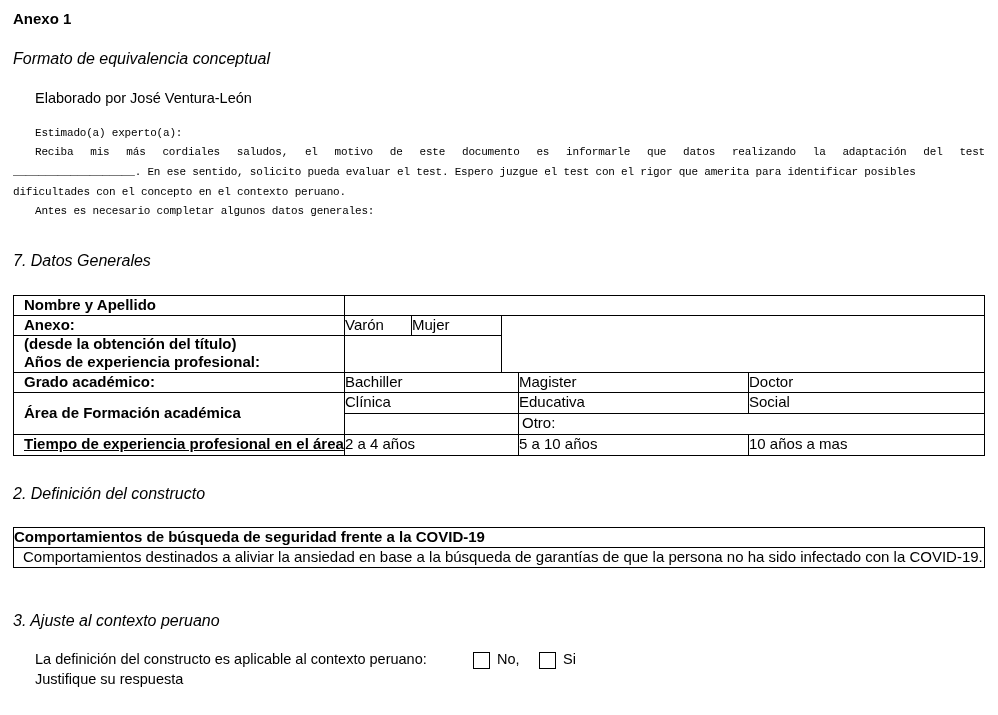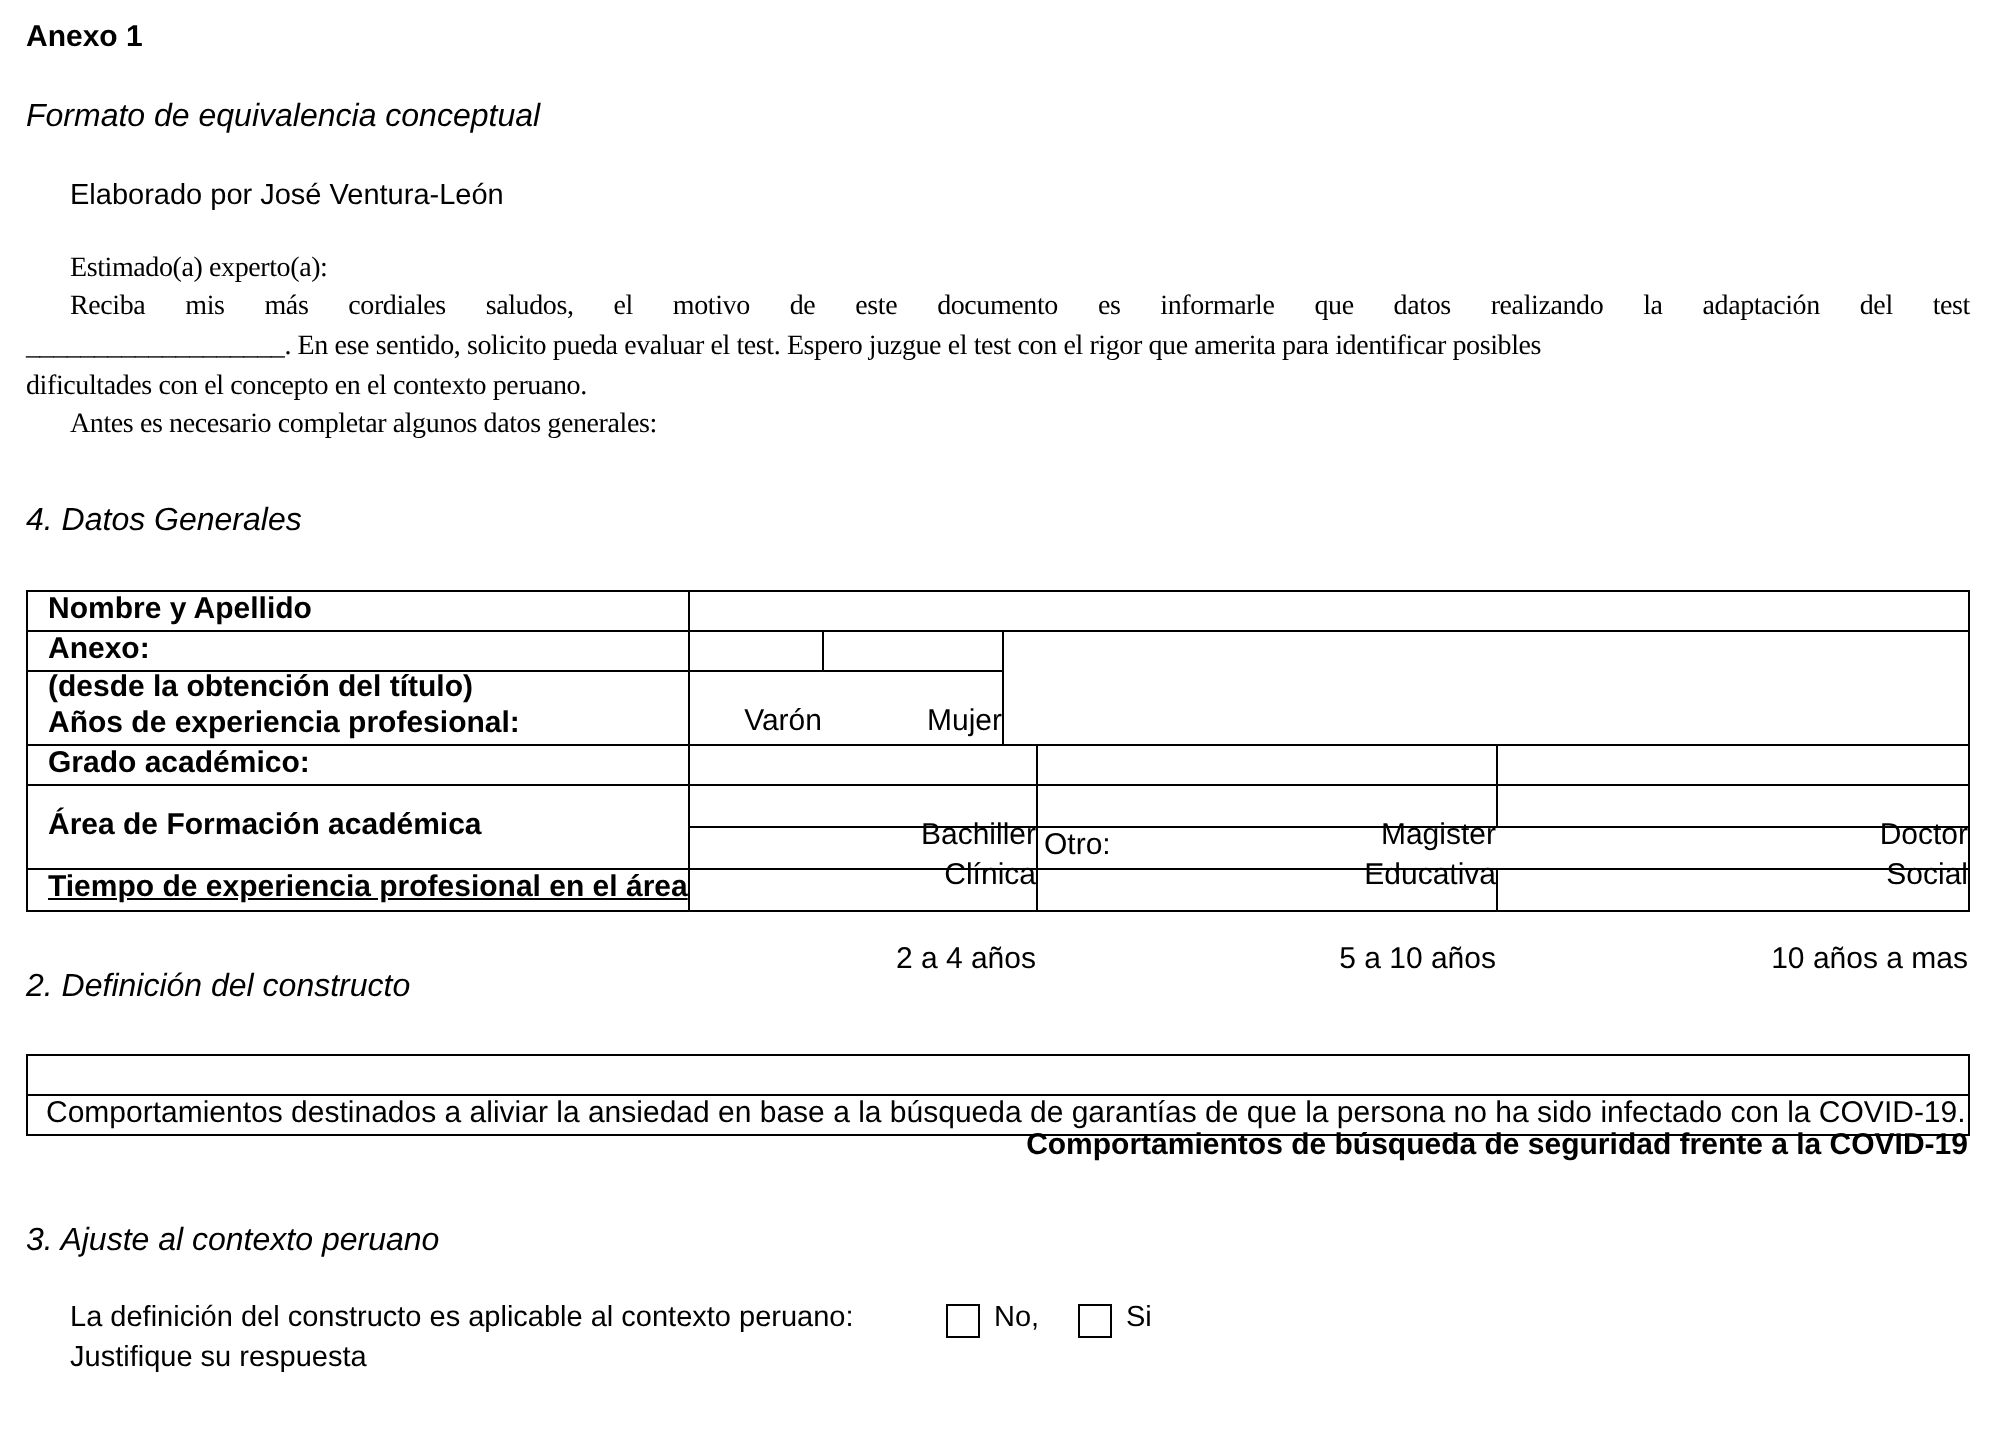--- a/index.html
+++ b/index.html
@@ -2,41 +2,41 @@
 <html><head>
 <meta charset="utf-8">
 <style>
   html, body { margin:0; padding:0; background:#ffffff; }
   body { width:998px; height:715px; position:relative; overflow:hidden;
          font-family:"Liberation Sans", sans-serif; color:#000; }
   .abs { position:absolute; white-space:nowrap; }
   .h-bold { font-weight:bold; font-size:15px; }
   .h-ital { font-style:italic; font-size:16px; }
   .para { font-size:14.5px; }
-  .cond { font-family:Liberation Serif, serif; font-size:14px; letter-spacing:-0.2px; }
+  .cond { font-family:Liberation Mono, monospace; font-size:11px; letter-spacing:-0.2px; }
   .line { position:absolute; background:#000; }
   .cell { position:absolute; font-size:15px; line-height:20px; white-space:nowrap; }
   .bold { font-weight:bold; }
-  .center { text-align:right;margin-top:36px; }
+  .center { text-align:left; }
   .checkbox { position:absolute; width:15px; height:15px; border:1px solid #000; background:#fff; }
 </style>
 </head>
 <body>
 
 <div class="abs h-bold" style="left:13px; top:10px;">Anexo 1</div>
 <div class="abs h-ital" style="left:13px; top:50px;">Formato de equivalencia conceptual</div>
 <div class="abs para" style="left:35px; top:90px;">Elaborado por José Ventura-León</div>
 
 <div class="abs cond" style="left:35px; top:127px;">Estimado(a) experto(a):</div>
 <div class="abs cond" style="left:35px; top:146px; width:950px; text-align:justify; text-align-last:justify;">Reciba mis más cordiales saludos, el motivo de este documento es informarle que datos realizando la adaptación del test</div>
 <div class="abs cond" style="left:13px; top:166px;"><span>___________________</span><span>. En ese sentido, solicito pueda evaluar el test. Espero juzgue el test con el rigor que amerita para identificar posibles</span></div>
 <div class="abs cond" style="left:13px; top:186px;">dificultades con el concepto en el contexto peruano.</div>
 <div class="abs cond" style="left:35px; top:205px;">Antes es necesario completar algunos datos generales:</div>
 
-<div class="abs h-ital" style="left:13px; top:252px;">4. Datos Generales</div>
+<div class="abs h-ital" style="left:13px; top:252px;">7. Datos Generales</div>
 
 <div>
 
   <div class="line" style="left:13px; top:295px; width:972px; height:1px;"></div>
   <div class="line" style="left:13px; top:315px; width:972px; height:1px;"></div>
   <div class="line" style="left:13px; top:335px; width:488px; height:1px;"></div>
   <div class="line" style="left:13px; top:372px; width:972px; height:1px;"></div>
   <div class="line" style="left:13px; top:392px; width:972px; height:1px;"></div>
   <div class="line" style="left:344px; top:413px; width:641px; height:1px;"></div>
   <div class="line" style="left:13px; top:434px; width:972px; height:1px;"></div>

